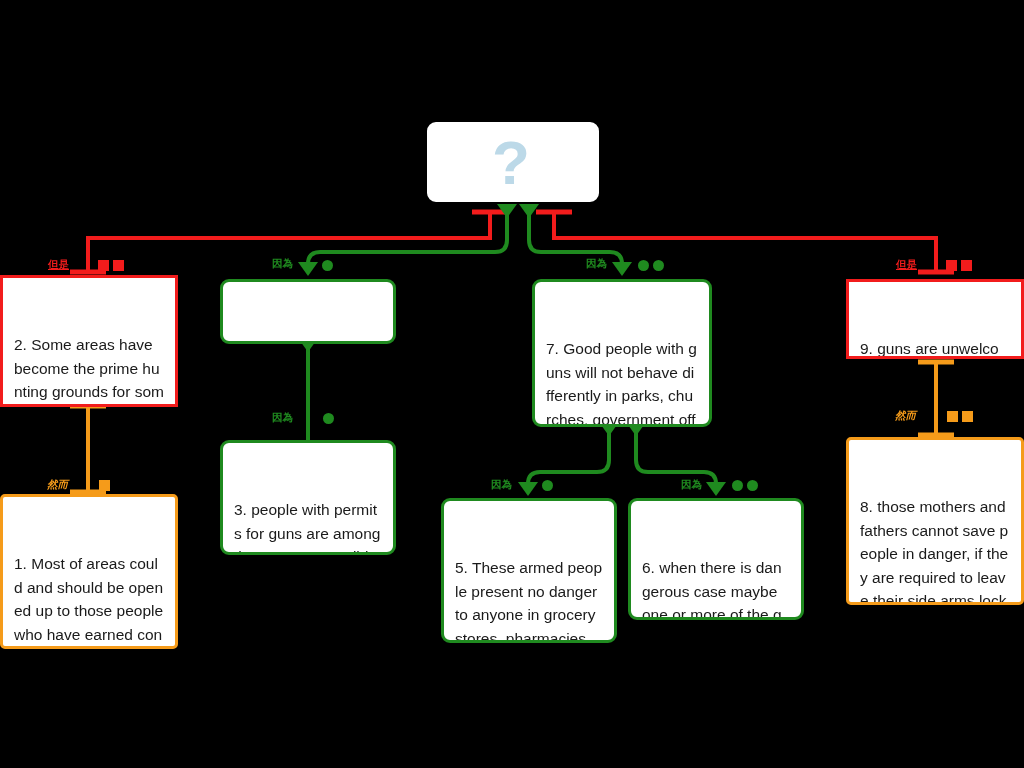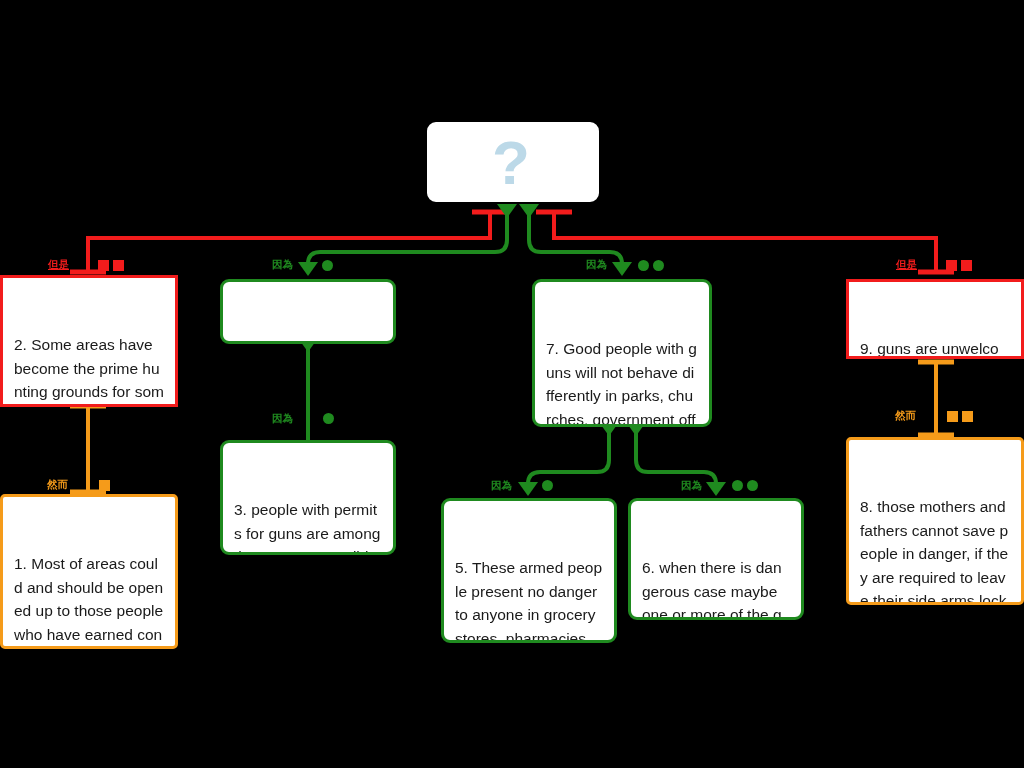--- a/index.html
+++ b/index.html
@@ -67,22 +67,22 @@
   .edge-label {
     position: absolute;
     font-size: 10.5px;
     font-weight: bold;
     line-height: 12px;
     letter-spacing: 0px;
     font-family: "DejaVu Sans", sans-serif;
     white-space: nowrap;
   }
   .lab-red { color: #f21c1c; text-decoration: underline; }
-  .lab-green { color: #1f8a1f; }
-  .lab-orange { color: #f59b1a; }
+  .lab-green { color: #1f8a1f; font-family: Liberation Mono, monospace; }
+  .lab-orange { color: #f59b1a; font-style: italic; }
   .marker-row {
     position: absolute;
     display: flex;
     gap: 4px;
     align-items: center;
   }
   .mk-sq {
     width: 11px;
     height: 11px;
   }

